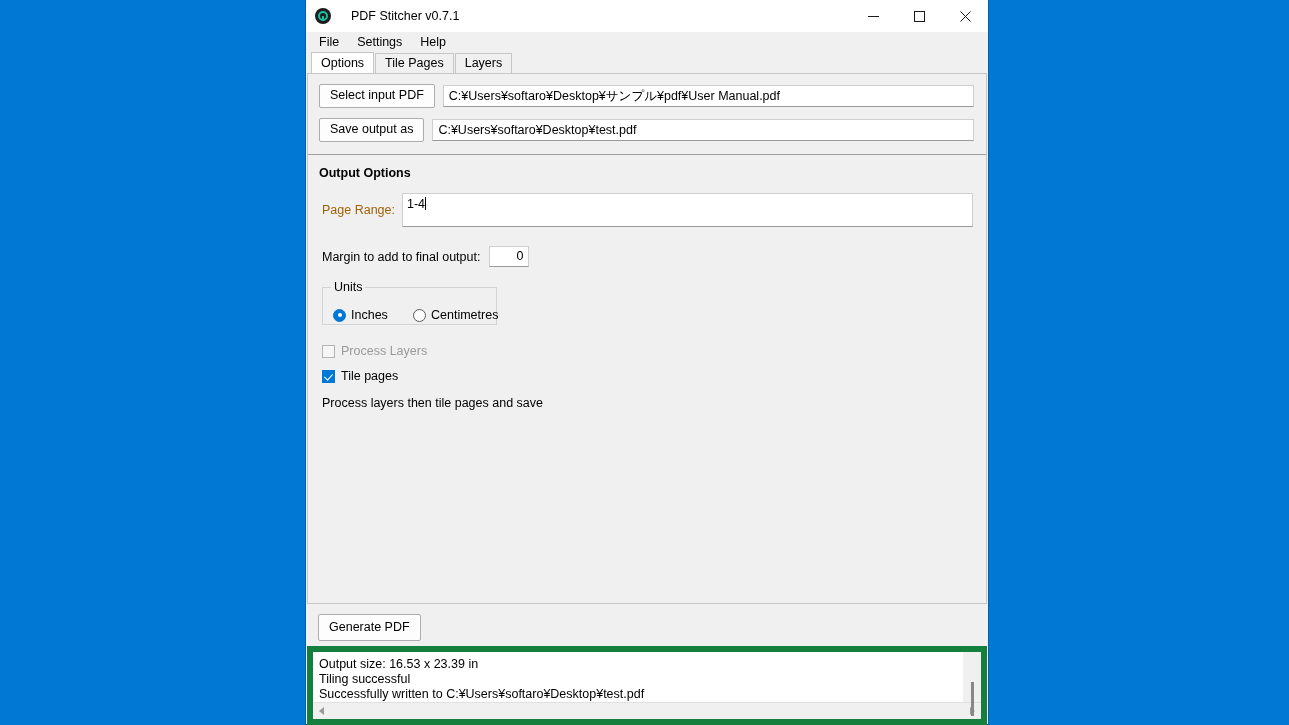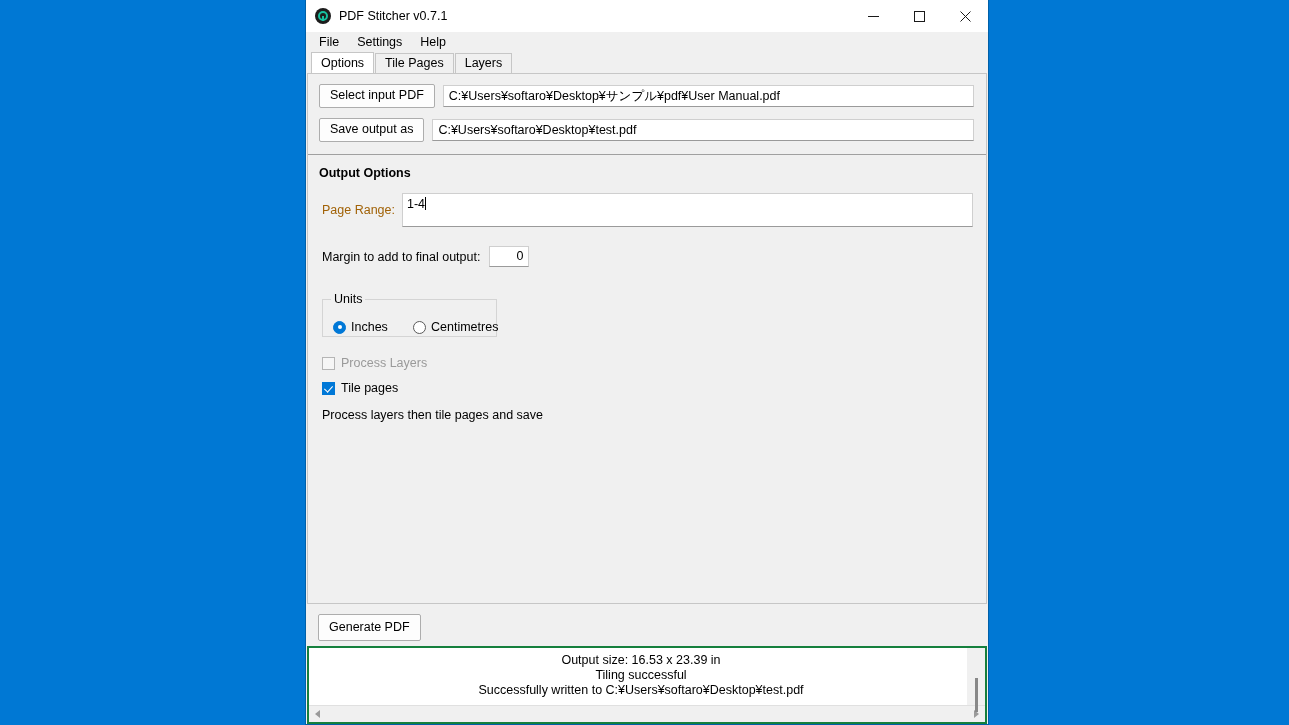--- a/index.html
+++ b/index.html
@@ -31,20 +31,21 @@
   }
 
   
   #title-bar {
     height: 32px;
     background: #ffffff;
     display: flex;
     align-items: center;
     flex: none;
     position: relative;
+    gap: 12px;
   }
   #app-icon {
     width: 16px;
     height: 16px;
     margin-left: 9px;
     margin-right: 8px;
     border-radius: 50%;
     background: #1c1c1c;
     position: relative;
     flex: none;
@@ -257,21 +258,21 @@
     color: #000;
     line-height: 19px;
     text-align: right;
     padding-right: 5px;
     box-sizing: border-box;
   }
 
   
   #units-group {
     margin-left: 14px;
-    margin-top: 32px;
+    margin-top: 20px;
     width: 175px;
     height: 38px;
     border: 1px solid #d4d4d4;
     position: relative;
     box-sizing: border-box;
   }
   #units-legend {
     position: absolute;
     top: -8px;
     left: 8px;
@@ -359,27 +360,26 @@
     padding-left: 12px;
     padding-top: 13px;
     flex: none;
   }
   #generate-pdf-btn { padding: 5px 10px 6px 10px; }
 
   
   #log-wrap {
     margin: 11px 1px 0 1px;
     flex: 1;
-    border: 2px solid #15803d;
+    border: 6px solid #15803d;
     background: #f0f0f0;
     display: flex;
     flex-direction: column;
     box-sizing: border-box;
     position: relative;
-    text-align: center;
   }
   #log-inner {
     flex: 1;
     display: flex;
     min-height: 0;
   }
   #log-text {
     flex: 1;
     background: #ffffff;
     font-size: 12.5px;

